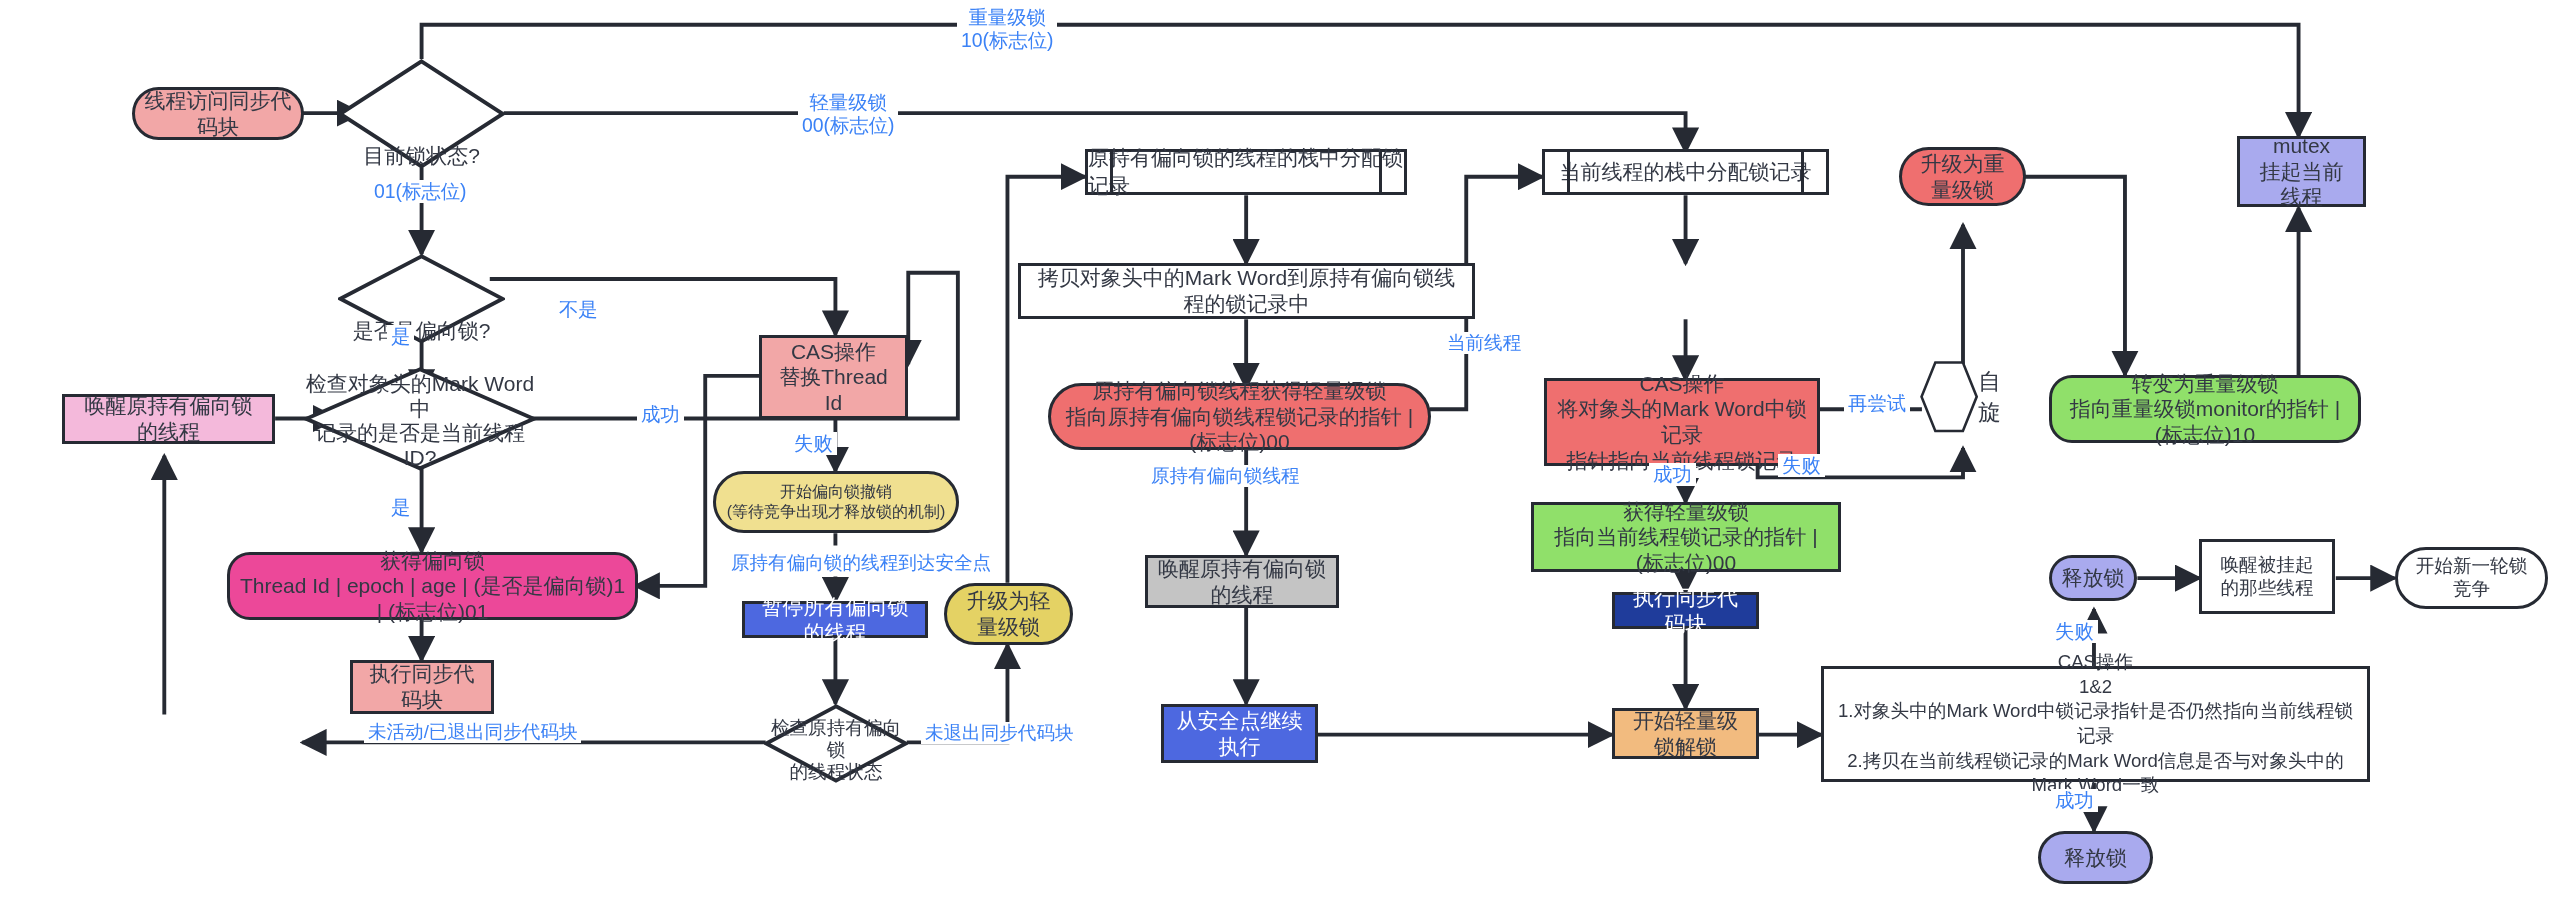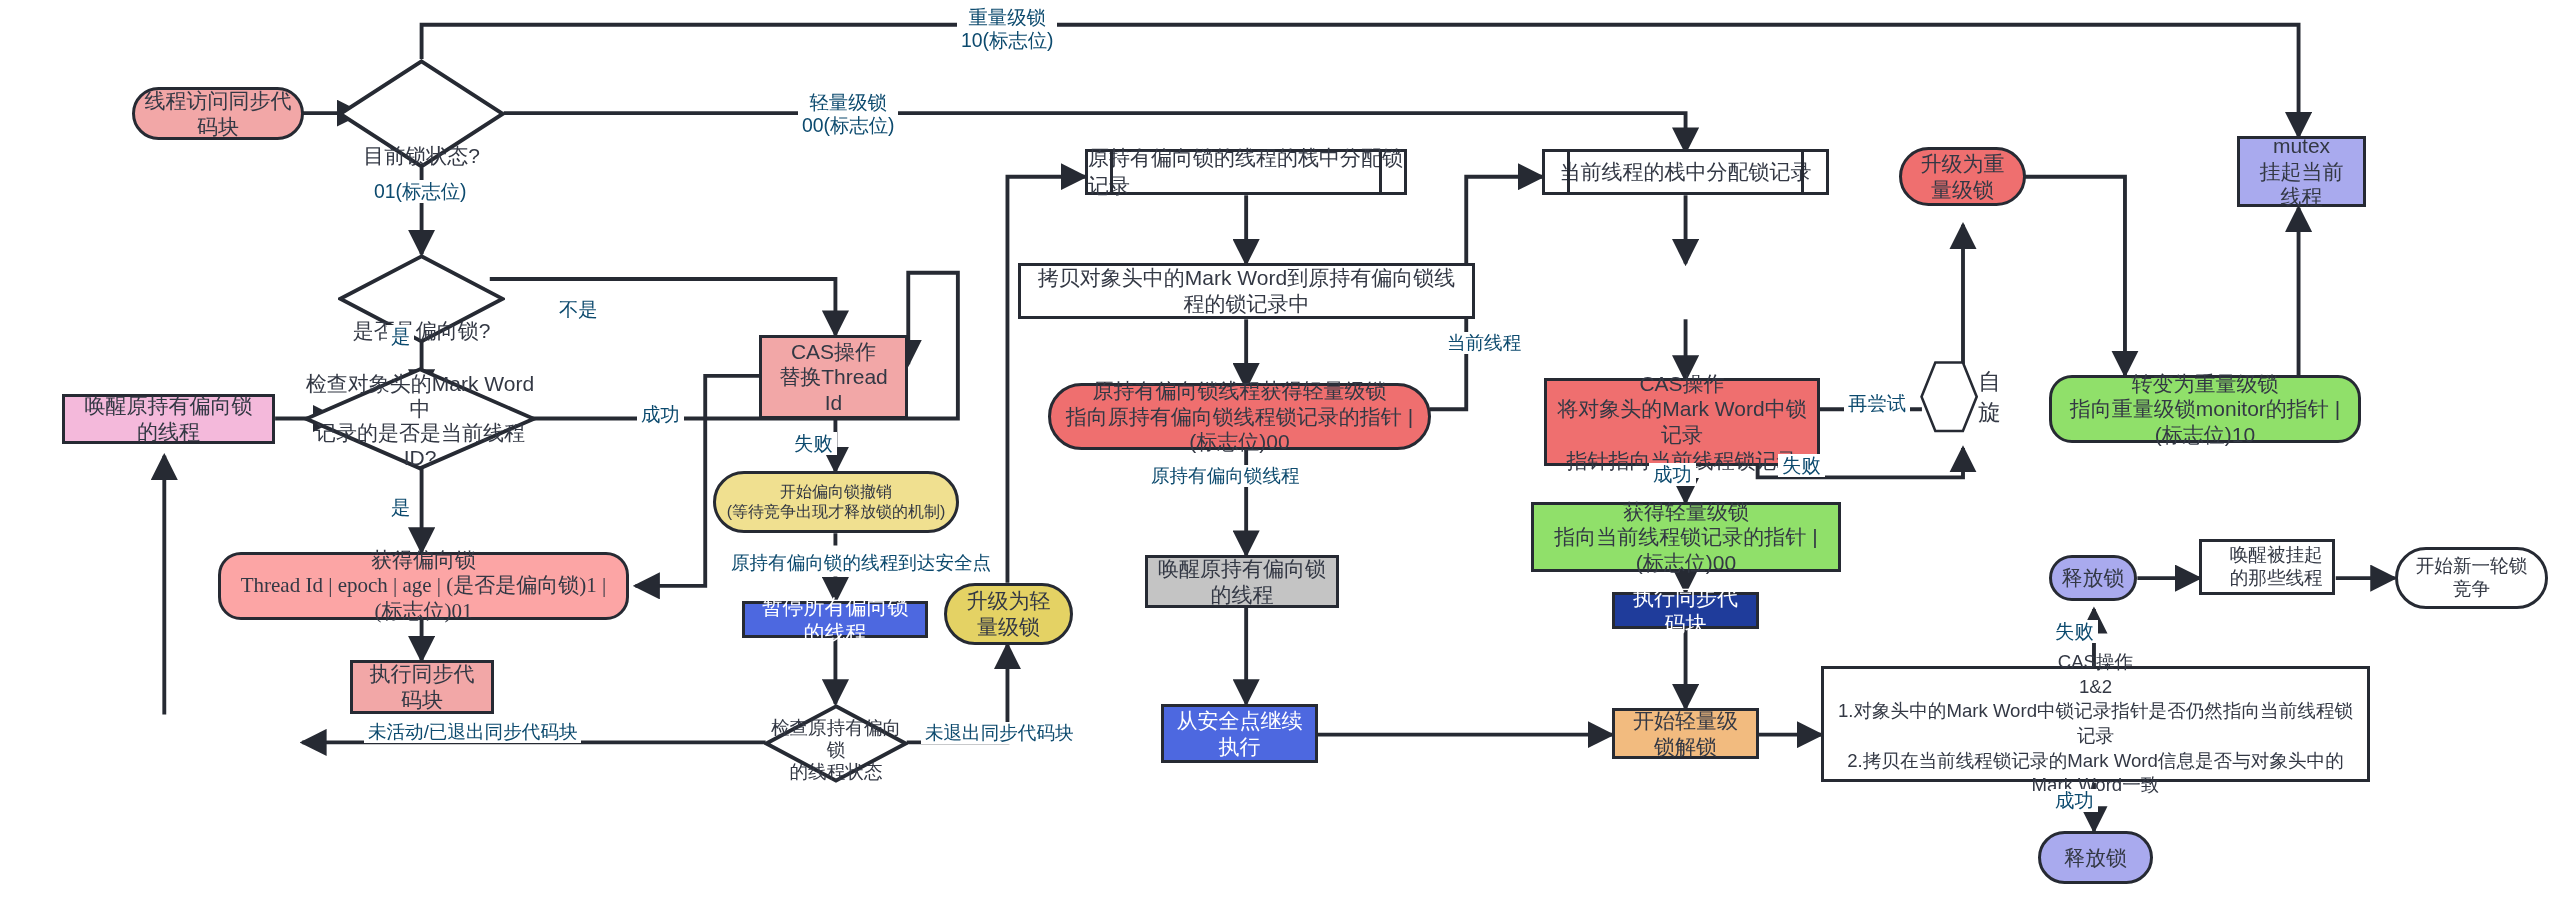--- a/index.html
+++ b/index.html
@@ -20,21 +20,21 @@
         line-height:1.18;color:#333844;white-space:nowrap;}
   .hex{position:absolute;z-index:2;display:flex;align-items:center;justify-content:center;}
   .hex .hlabel{position:relative;z-index:3;font-size:22.5px;color:#333844;}
   .subroutine{position:absolute;box-sizing:border-box;border:3.9px solid #262a33;background:#fff;
         display:flex;align-items:center;justify-content:center;z-index:2;
         font-size:21px;color:#333844;}
   .subroutine::before,.subroutine::after{content:"";position:absolute;top:0;bottom:0;width:0;
         border-left:3.9px solid #262a33;}
   .subroutine::before{left:22px;}
   .subroutine::after{right:22px;}
-  .elabel{position:absolute;z-index:3;font-size:19.4px;color:#0c4a6e;background:#fff;
+  .elabel{position:absolute;z-index:3;font-size:19.4px;color:#3b82f6;background:#fff;
         padding:0 3.9px;text-align:center;line-height:1.2;white-space:nowrap;}
 </style>
 </head>
 <body>
 
 <div id="canvas">
 
   <svg class="edges" viewBox="0 0 3324 1191" xmlns="http://www.w3.org/2000/svg">
     <defs>
       <marker id="ah" viewBox="0 0 10 10" refX="9" refY="5" markerWidth="7" markerHeight="7" orient="auto-start-reverse">
@@ -148,21 +148,21 @@
     <span class="dlabel">
       <span style="white-space:pre-line">检查对象头的Mark Word中
 记录的是否是当前线程ID?</span>
     </span>
   </div>
 
   <div class="node rect" style="left:62px;top:394px;width:213px;height:50px;background:#f4b9db;">
     <span>唤醒原持有偏向锁的线程</span>
   </div>
 
-  <div class="node round" style="left:218px;top:552px;width:411px;height:68px;background:#fca5a5;font-family:Liberation Serif, serif;">
+  <div class="node round" style="left:227px;top:552px;width:411px;height:68px;background:#ec4899;">
     <span style="white-space:pre-line">获得偏向锁
 Thread Id | epoch | age | (是否是偏向锁)1 | (标志位)01</span>
   </div>
 
   <div class="node rect" style="left:350px;top:660px;width:144px;height:54px;background:#f2a7a7;">
     <span>执行同步代码块</span>
   </div>
 
 
   <div class="node rect" style="left:759px;top:335px;width:149px;height:84px;background:#f2a7a7;">
@@ -256,21 +256,21 @@
 
   <div class="node rect" style="left:2237px;top:136px;width:129px;height:71px;background:#a9aaee;">
     <span style="white-space:pre-line">mutex
 挂起当前线程</span>
   </div>
 
   <div class="node stadium" style="left:2049px;top:555px;width:88px;height:46px;background:#a9aaee;">
     <span>释放锁</span>
   </div>
 
-  <div class="node rect thin white" style="left:2199px;top:539px;width:136px;height:56px;text-align:right;">
+  <div class="node rect thin white" style="left:2199px;top:539px;width:136px;height:75px;">
     <span style="font-size:18.6px">唤醒被挂起的那些线程</span>
   </div>
 
   <div class="node stadium white" style="left:2395px;top:547px;width:153px;height:62px;">
     <span style="font-size:18.6px">开始新一轮锁竞争</span>
   </div>
 
   <div class="node rect thin white" style="left:1821px;top:666px;width:549px;height:116px;">
     <span style="white-space:pre-line;font-size:18.6px;line-height:1.32">CAS操作
 1&amp;2

